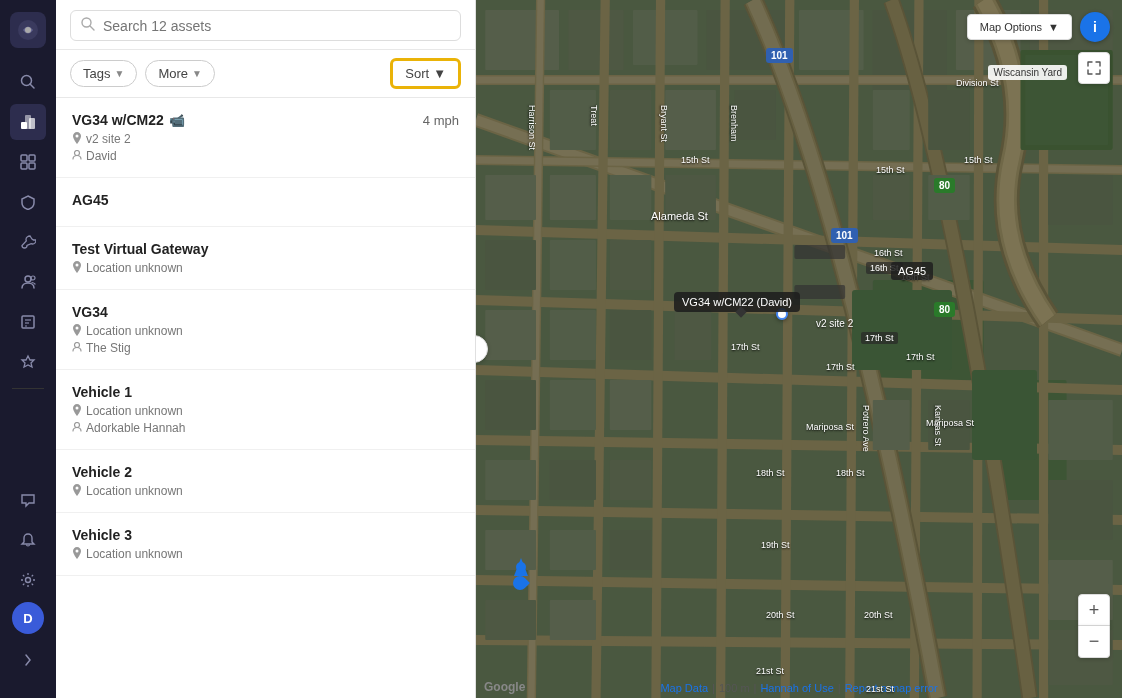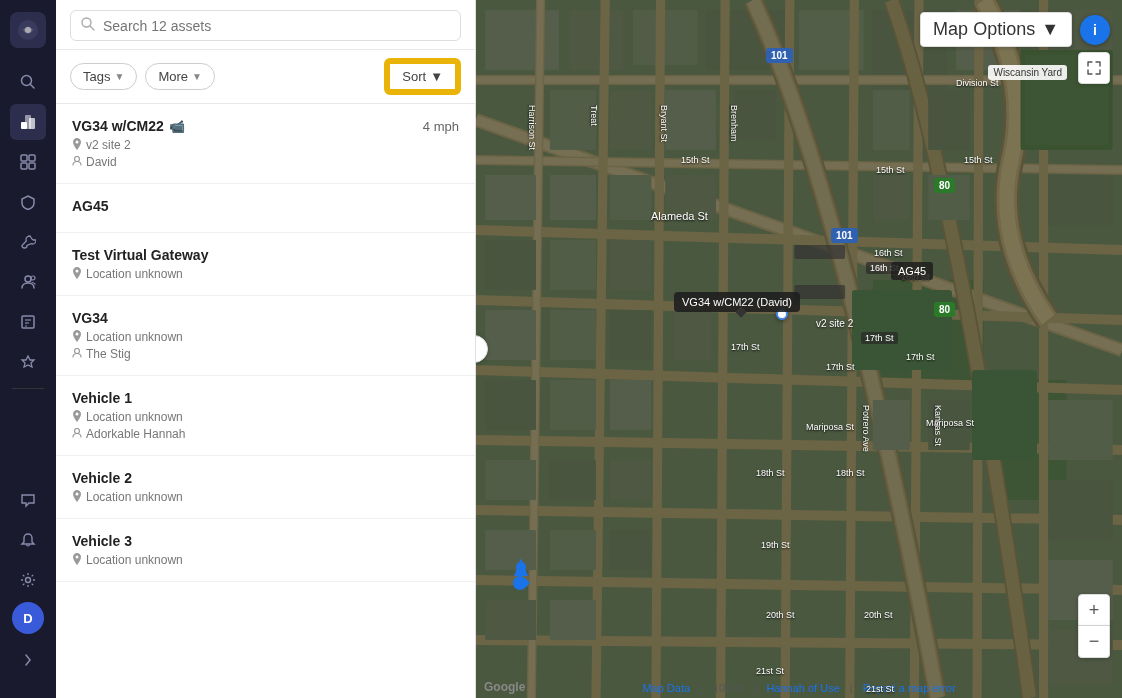--- a/index.html
+++ b/index.html
@@ -117,21 +117,21 @@
       color: #444;
       background: #fff;
       cursor: pointer;
     }
     .filter-btn .arrow { font-size: 10px; color: #888; }
 
     .sort-btn {
       display: flex;
       align-items: center;
       gap: 4px;
-      border: 6px solid #eab308;
+      border: 3px solid #eab308;
       border-radius: 6px;
       padding: 5px 12px;
       font-size: 13px;
       color: #444;
       background: #fff;
       cursor: pointer;
       margin-left: auto;
     }
 
     .asset-list {
@@ -208,21 +208,21 @@
       align-items: center;
       gap: 8px;
       z-index: 10;
     }
 
     .map-options-btn {
       background: #fff;
       border: 1px solid #ddd;
       border-radius: 4px;
       padding: 6px 12px;
-      font-size: 18px;
+      font-size: 11px;
       color: #333;
       cursor: pointer;
       display: flex;
       align-items: center;
       gap: 6px;
       box-shadow: 0 1px 4px rgba(0,0,0,0.2);
     }
 
     .map-info-btn {
       background: #1a73e8;
@@ -304,21 +304,21 @@
     .zoom-btn:first-child { border-radius: 4px 4px 0 0; }
     .zoom-btn:last-child { border-radius: 0 0 4px 4px; border-top: none; }
 
     .map-bottom-bar {
       position: absolute;
       bottom: 4px;
       left: 50%;
       transform: translateX(-50%);
       display: flex;
       align-items: center;
-      gap: 10px;
+      gap: 4px;
       z-index: 10;
       font-size: 11px;
       color: #1a73e8;
     }
     .map-bottom-bar span { color: #555; }
     .map-bottom-bar a { color: #1a73e8; text-decoration: none; }
 
     .google-logo {
       position: absolute;
       bottom: 4px;

